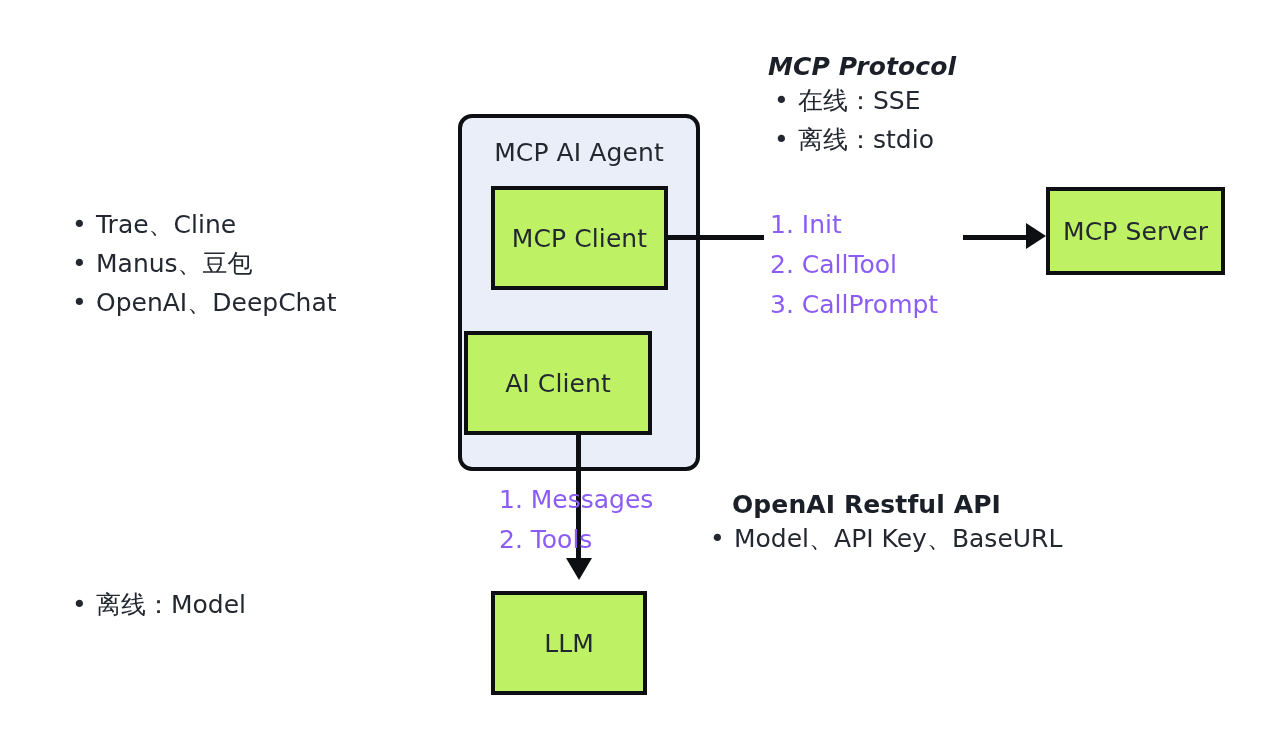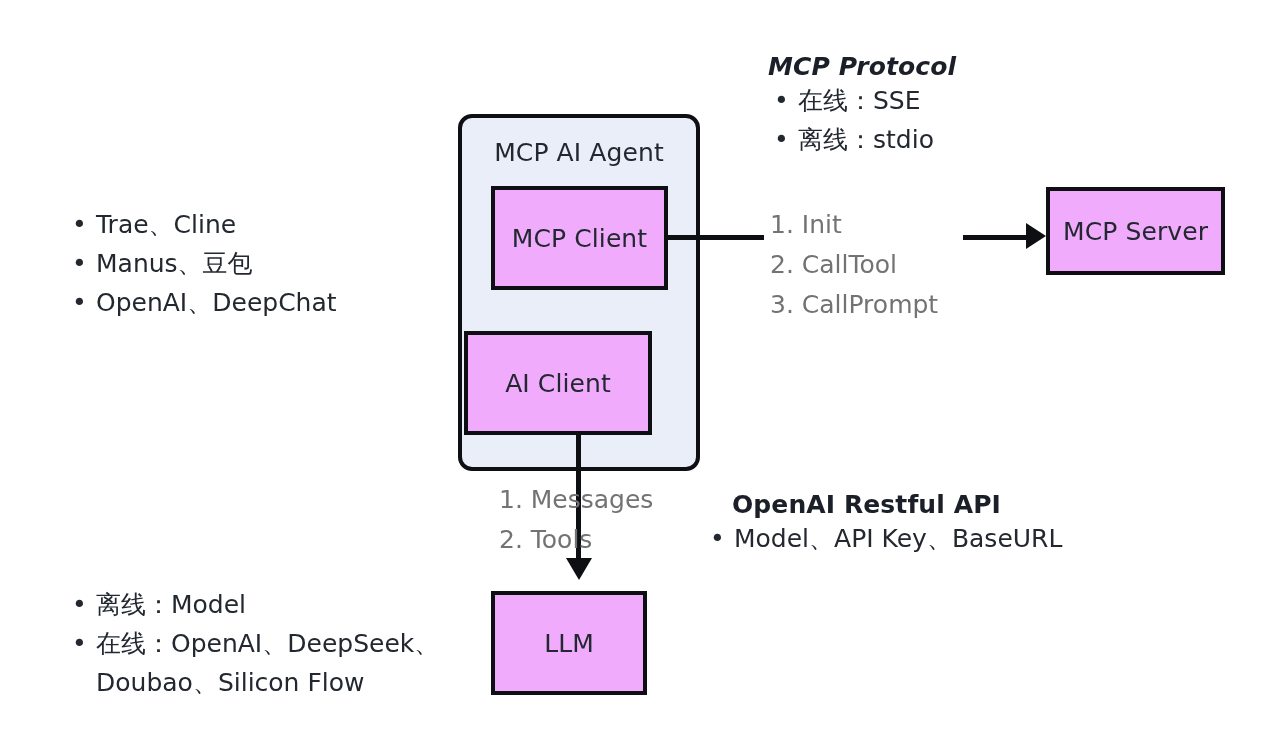--- a/index.html
+++ b/index.html
@@ -22,21 +22,21 @@
     width: 1274px;
     height: 754px;
   }
 
   
   .abs { position: absolute; }
 
   
   .node {
     position: absolute;
-    background: #f0abfc;
+    background: #bef264;
     border: 4px solid #0d0f12;
     box-sizing: border-box;
     display: flex;
     align-items: center;
     justify-content: center;
     color: #232830;
     font-size: 25px;
     letter-spacing: 0.1px;
   }
   .agent-container {
@@ -166,21 +166,21 @@
   ul.bullets > li.wrap { white-space: normal; }
 
   ol.steps {
     list-style: none;
     margin: 0;
     padding: 0;
   }
   ol.steps > li {
     font-size: 25px;
     line-height: 40px;
-    color: #737373;
+    color: #8b5cf6;
     white-space: nowrap;
   }
 
   
   .left-apps      { left: 66px;  top: 205px; }
   .left-models    { left: 66px;  top: 585px; }
   .proto-group    { left: 768px; top: 52px;  width: 300px; }
   .proto-heading  { margin-left: 0px; font-style: italic; }
   .proto-bullets  { margin-top: 4px; margin-left: 10px; }
   .proto-steps    { position: absolute; left: 770px; top: 205px; }
@@ -194,21 +194,20 @@
 <div class="canvas">
 
   <ul class="bullets abs left-apps">
     <li>Trae、Cline</li>
     <li>Manus、豆包</li>
     <li>OpenAI、DeepChat</li>
   </ul>
 
   <ul class="bullets abs left-models" style="width:400px">
     <li>离线：Model</li>
-    <li class="wrap">在线：OpenAI、DeepSeek、Doubao、Silicon Flow</li>
   </ul>
 
   <div class="agent-container">
     <div class="agent-title">MCP AI Agent</div>
   </div>
 
   <div class="node mcp-client-box">
     <span>MCP Client</span>
   </div>
 

